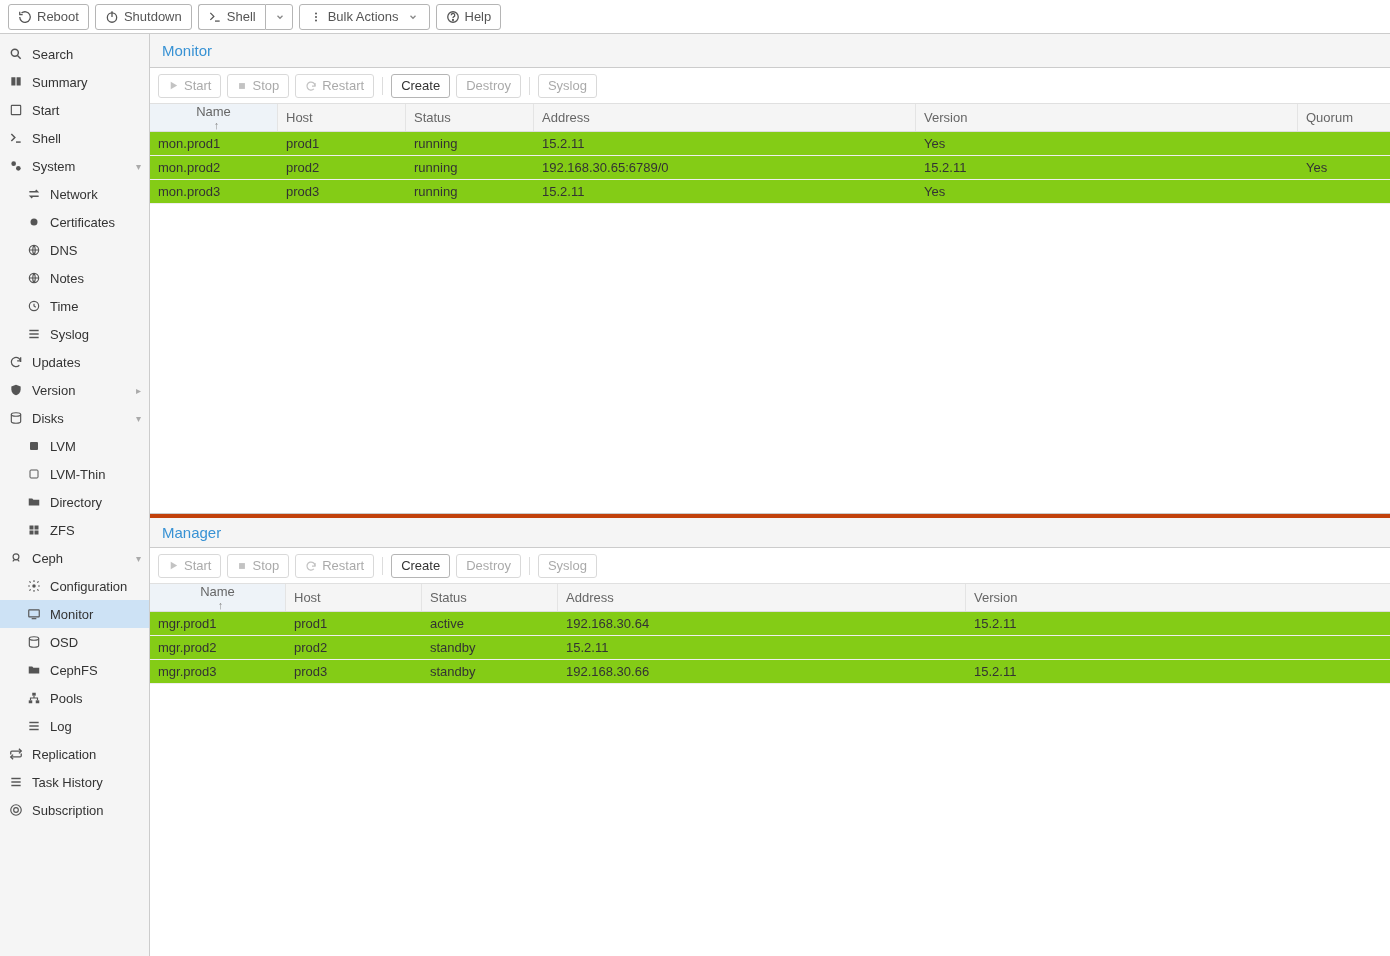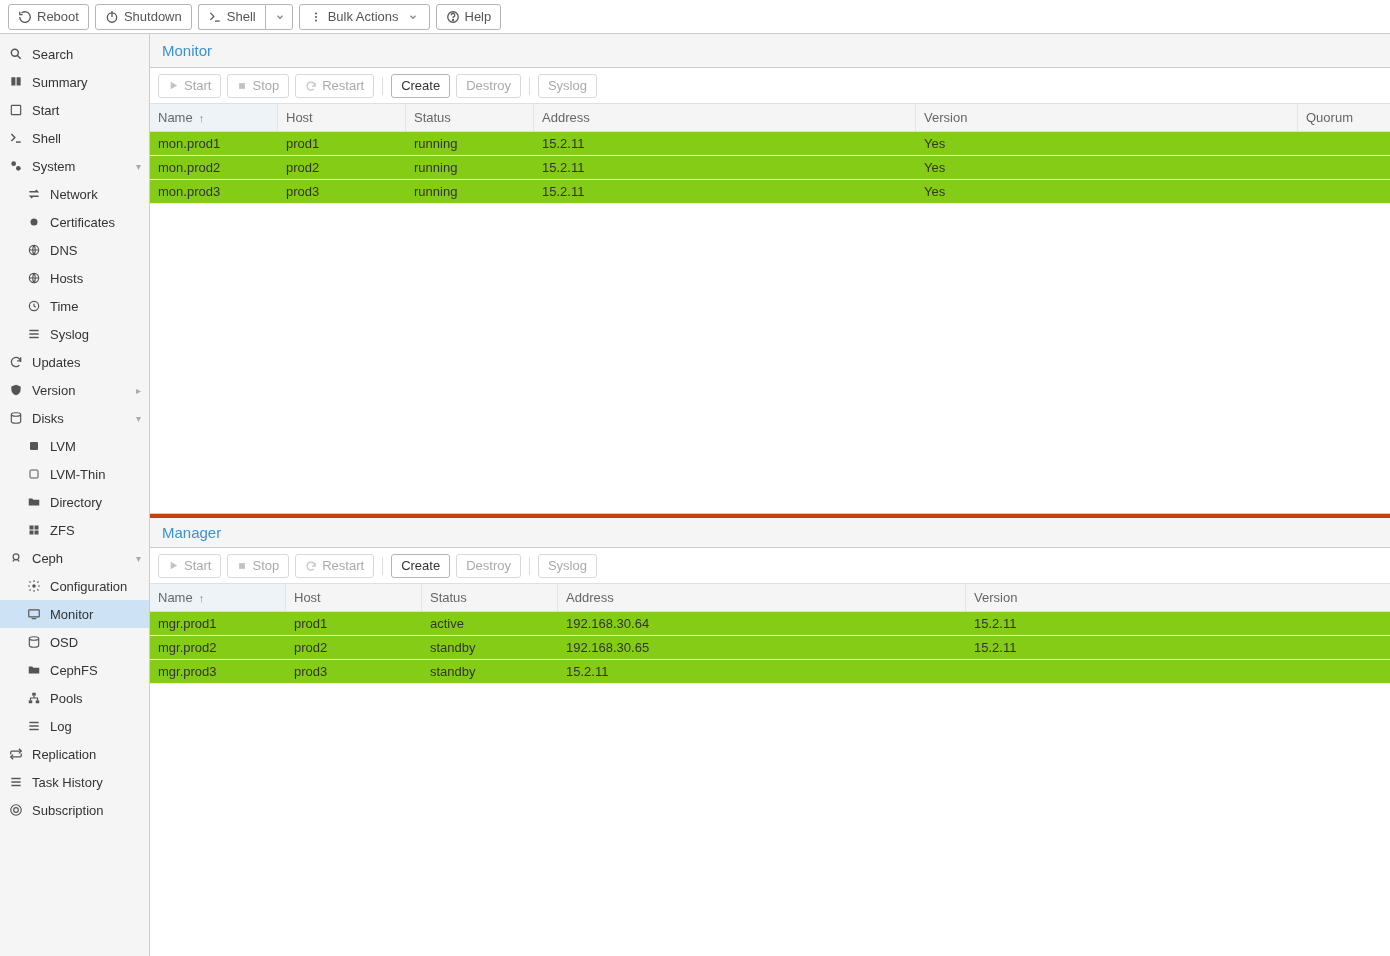--- a/index.html
+++ b/index.html
@@ -32,21 +32,21 @@
 
 .toolbar { height: 36px; display: flex; align-items: center; gap: 6px; padding: 0 8px; background: #fff; border-bottom: 1px solid #e0e0e0; }
 .tbar-btn { display: inline-flex; align-items: center; gap: 5px; height: 24px; padding: 0 9px; border: 1px solid #b5b5b5; background: #fff; border-radius: 3px; cursor: pointer; color: #555; font-size: 13px; }
 .tbar-btn.disabled { opacity: 0.5; cursor: default; }
 .tbar-btn.enabled { color: #333; }
 .tbar-sep { width: 1px; height: 18px; background: #ddd; margin: 0 2px; }
 
 .grid-wrap { flex: 1; background: #fff; overflow: auto; border-bottom: 1px solid #ccc; }
 .grid-head { display: flex; height: 28px; background: #f5f5f5; border-bottom: 1px solid #ddd; }
 .gh-cell { display: flex; align-items: center; padding: 0 8px; border-right: 1px solid #e4e4e4; color: #666; font-size: 13px; }
-.gh-cell.sorted { background: #eef3f8; }
+.gh-cell.sorted { background: #eef3f8; flex-direction: column; }
 .gh-cell .sort-arrow { margin-left: 6px; color: #888; font-size: 11px; }
 .grid-row { display: flex; height: 24px; border-bottom: 1px solid #eee; background: #84cc16; }
 .gr-cell { display: flex; align-items: center; padding: 0 8px; color: #333; font-size: 13px; }
 
 svg { display: block; }
 </style>
 </head>
 <body>
 
 <div class="topbar">
@@ -187,21 +187,21 @@
         </span>
       <span>DNS</span>
     </div>
     <div class="side-item sub">
       <span class="ico">
           <svg width="14" height="14" viewBox="0 0 24 24" fill="none" stroke="#555" stroke-width="2">
             <circle cx="12" cy="12" r="8"></circle>
             <path d="M4 12h16M12 4c3 4 3 12 0 16M12 4c-3 4-3 12 0 16"></path>
           </svg>
         </span>
-      <span>Hosts</span>
+      <span>Notes</span>
     </div>
     <div class="side-item sub">
       <span class="ico">
           <svg width="14" height="14" viewBox="0 0 24 24" fill="none" stroke="#555" stroke-width="2">
             <circle cx="12" cy="12" r="8"></circle>
             <polyline points="12 8 12 12 15 14"></polyline>
           </svg>
         </span>
       <span>Time</span>
     </div>
@@ -446,20 +446,21 @@
             <div class="gr-cell" style="width:128px">mon.prod1</div>
             <div class="gr-cell" style="width:128px">prod1</div>
             <div class="gr-cell" style="width:128px">running</div>
             <div class="gr-cell" style="width:382px">15.2.11</div>
             <div class="gr-cell" style="flex:1">Yes</div>
           </div>
           <div class="grid-row">
             <div class="gr-cell" style="width:128px">mon.prod2</div>
             <div class="gr-cell" style="width:128px">prod2</div>
             <div class="gr-cell" style="width:128px">running</div>
+            <div class="gr-cell" style="width:382px">192.168.30.65:6789/0</div>
             <div class="gr-cell" style="width:382px">15.2.11</div>
             <div class="gr-cell" style="flex:1">Yes</div>
           </div>
           <div class="grid-row">
             <div class="gr-cell" style="width:128px">mon.prod3</div>
             <div class="gr-cell" style="width:128px">prod3</div>
             <div class="gr-cell" style="width:128px">running</div>
             <div class="gr-cell" style="width:382px">15.2.11</div>
             <div class="gr-cell" style="flex:1">Yes</div>
           </div>
@@ -531,26 +532,26 @@
             <div class="gr-cell" style="width:136px">mgr.prod1</div>
             <div class="gr-cell" style="width:136px">prod1</div>
             <div class="gr-cell" style="width:136px">active</div>
             <div class="gr-cell" style="width:408px">192.168.30.64</div>
             <div class="gr-cell" style="flex:1">15.2.11</div>
           </div>
           <div class="grid-row">
             <div class="gr-cell" style="width:136px">mgr.prod2</div>
             <div class="gr-cell" style="width:136px">prod2</div>
             <div class="gr-cell" style="width:136px">standby</div>
-            <div class="gr-cell" style="width:408px">192.168.30.65</div>
             <div class="gr-cell" style="flex:1">15.2.11</div>
           </div>
           <div class="grid-row">
             <div class="gr-cell" style="width:136px">mgr.prod3</div>
             <div class="gr-cell" style="width:136px">prod3</div>
             <div class="gr-cell" style="width:136px">standby</div>
+            <div class="gr-cell" style="width:408px">192.168.30.66</div>
             <div class="gr-cell" style="flex:1">15.2.11</div>
           </div>
         </div>
     </div>
 
   </div>
 </div>
 
 </body></html>

